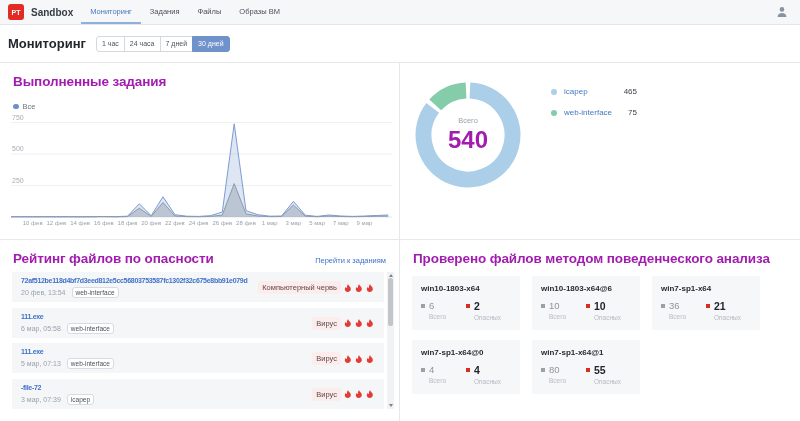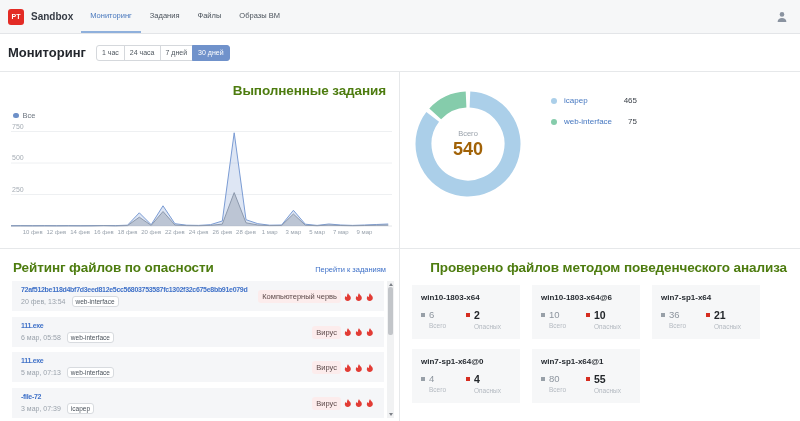--- a/index.html
+++ b/index.html
@@ -1,19 +1,19 @@
 <!DOCTYPE html>
 <html><head>
 <meta charset="utf-8">
 <style>
 * { margin:0; padding:0; box-sizing:border-box; }
 html,body { width:800px; height:421px; overflow:hidden; background:#fff;
   font-family:"Liberation Sans", sans-serif; color:#2b3138; }
 
-.navbar { height:34px; background:#f6f7f8; border-bottom:1px solid #e3e5e8;
+.navbar { height:25px; background:#f6f7f8; border-bottom:1px solid #e3e5e8;
   display:flex; align-items:stretch; }
 .brand { display:flex; align-items:center; gap:7px; padding:0 8px 0 8px; }
 .logo { width:16px; height:16px; background:#e32b25; border-radius:3px; color:#fff;
   font-size:7px; font-weight:bold; display:flex; align-items:center; justify-content:center; }
 .brand-name { font-size:10px; font-weight:bold; color:#353b44; }
 .nav-items { display:flex; align-items:stretch; }
 .nav-item { font-size:7.5px; color:#4a525b; padding:0 9px; display:flex; align-items:center;
   border-bottom:2px solid transparent; cursor:pointer; }
 .nav-item.active { color:#4878bd; border-bottom-color:#8fb0dc; }
 .nav-spacer { flex:1; }
@@ -27,33 +27,33 @@
 .range-btn:first-child { border-radius:3px 0 0 3px; margin-left:0; }
 .range-btn:last-child { border-radius:0 3px 3px 0; }
 .range-btn.selected { background:#7092cb; border-color:#7092cb; color:#fff; }
 
 .content { display:grid; grid-template-columns:400px 400px; grid-template-rows:177px 181px;
   border-top:1px solid #e6e8ea; }
 .quad { position:relative; overflow:hidden; }
 .q-tl { border-right:1px solid #e6e8ea; border-bottom:1px solid #e6e8ea; }
 .q-tr { border-bottom:1px solid #e6e8ea; }
 .q-bl { border-right:1px solid #e6e8ea; }
-.quad h2 { font-size:13.5px; font-weight:bold; color:#4d7c0f; padding:11px 13px 0 13px; letter-spacing:-0.1px;text-align:right; }
+.quad h2 { font-size:13.5px; font-weight:bold; color:#a21caf; padding:11px 13px 0 13px; letter-spacing:-0.1px; }
 
 .chart-legend { display:flex; gap:10px; padding:13px 13px 0 13px; align-items:center; }
 .cl-item { display:flex; align-items:center; gap:4px; font-size:7.5px; color:#6d7680; }
 .cl-dot { width:5.5px; height:5.5px; border-radius:50%; }
 .chart-wrap { padding:2px 0 0 11px; }
 
 .donut-row { display:flex; padding:19px 13px 0 15px; }
 .donut-box { position:relative; width:106px; height:106px; }
 .donut-center { position:absolute; inset:0; display:flex; flex-direction:column;
   align-items:center; justify-content:center; }
 .donut-center .lbl { font-size:7.5px; color:#9aa2ab; }
-.donut-center .val { font-size:18px; font-weight:bold; color:#a16207; margin-top:1px; }
+.donut-center .val { font-size:24px; font-weight:bold; color:#a21caf; margin-top:1px; }
 .donut-legend { margin-left:30px; margin-top:5px; width:86px; }
 .dl-row { display:flex; align-items:center; margin-bottom:12px; }
 .dl-dot { width:6px; height:6px; border-radius:50%; margin-right:7px; flex:none; }
 .dl-label { font-size:8px; color:#4577c0; cursor:pointer; }
 .dl-val { margin-left:auto; font-size:8px; color:#3c424a; }
 
 .bl-head { display:flex; align-items:baseline; }
 .bl-head .link { margin-left:auto; padding:11px 13px 0 0; font-size:7.5px; color:#3f71c8; cursor:pointer; }
 .file-list { margin:6px 5px 0 12px; position:relative; padding-right:10px; }
 .file-row { background:#f5f6f8; height:30px; margin-bottom:5.5px; display:flex; align-items:center;

